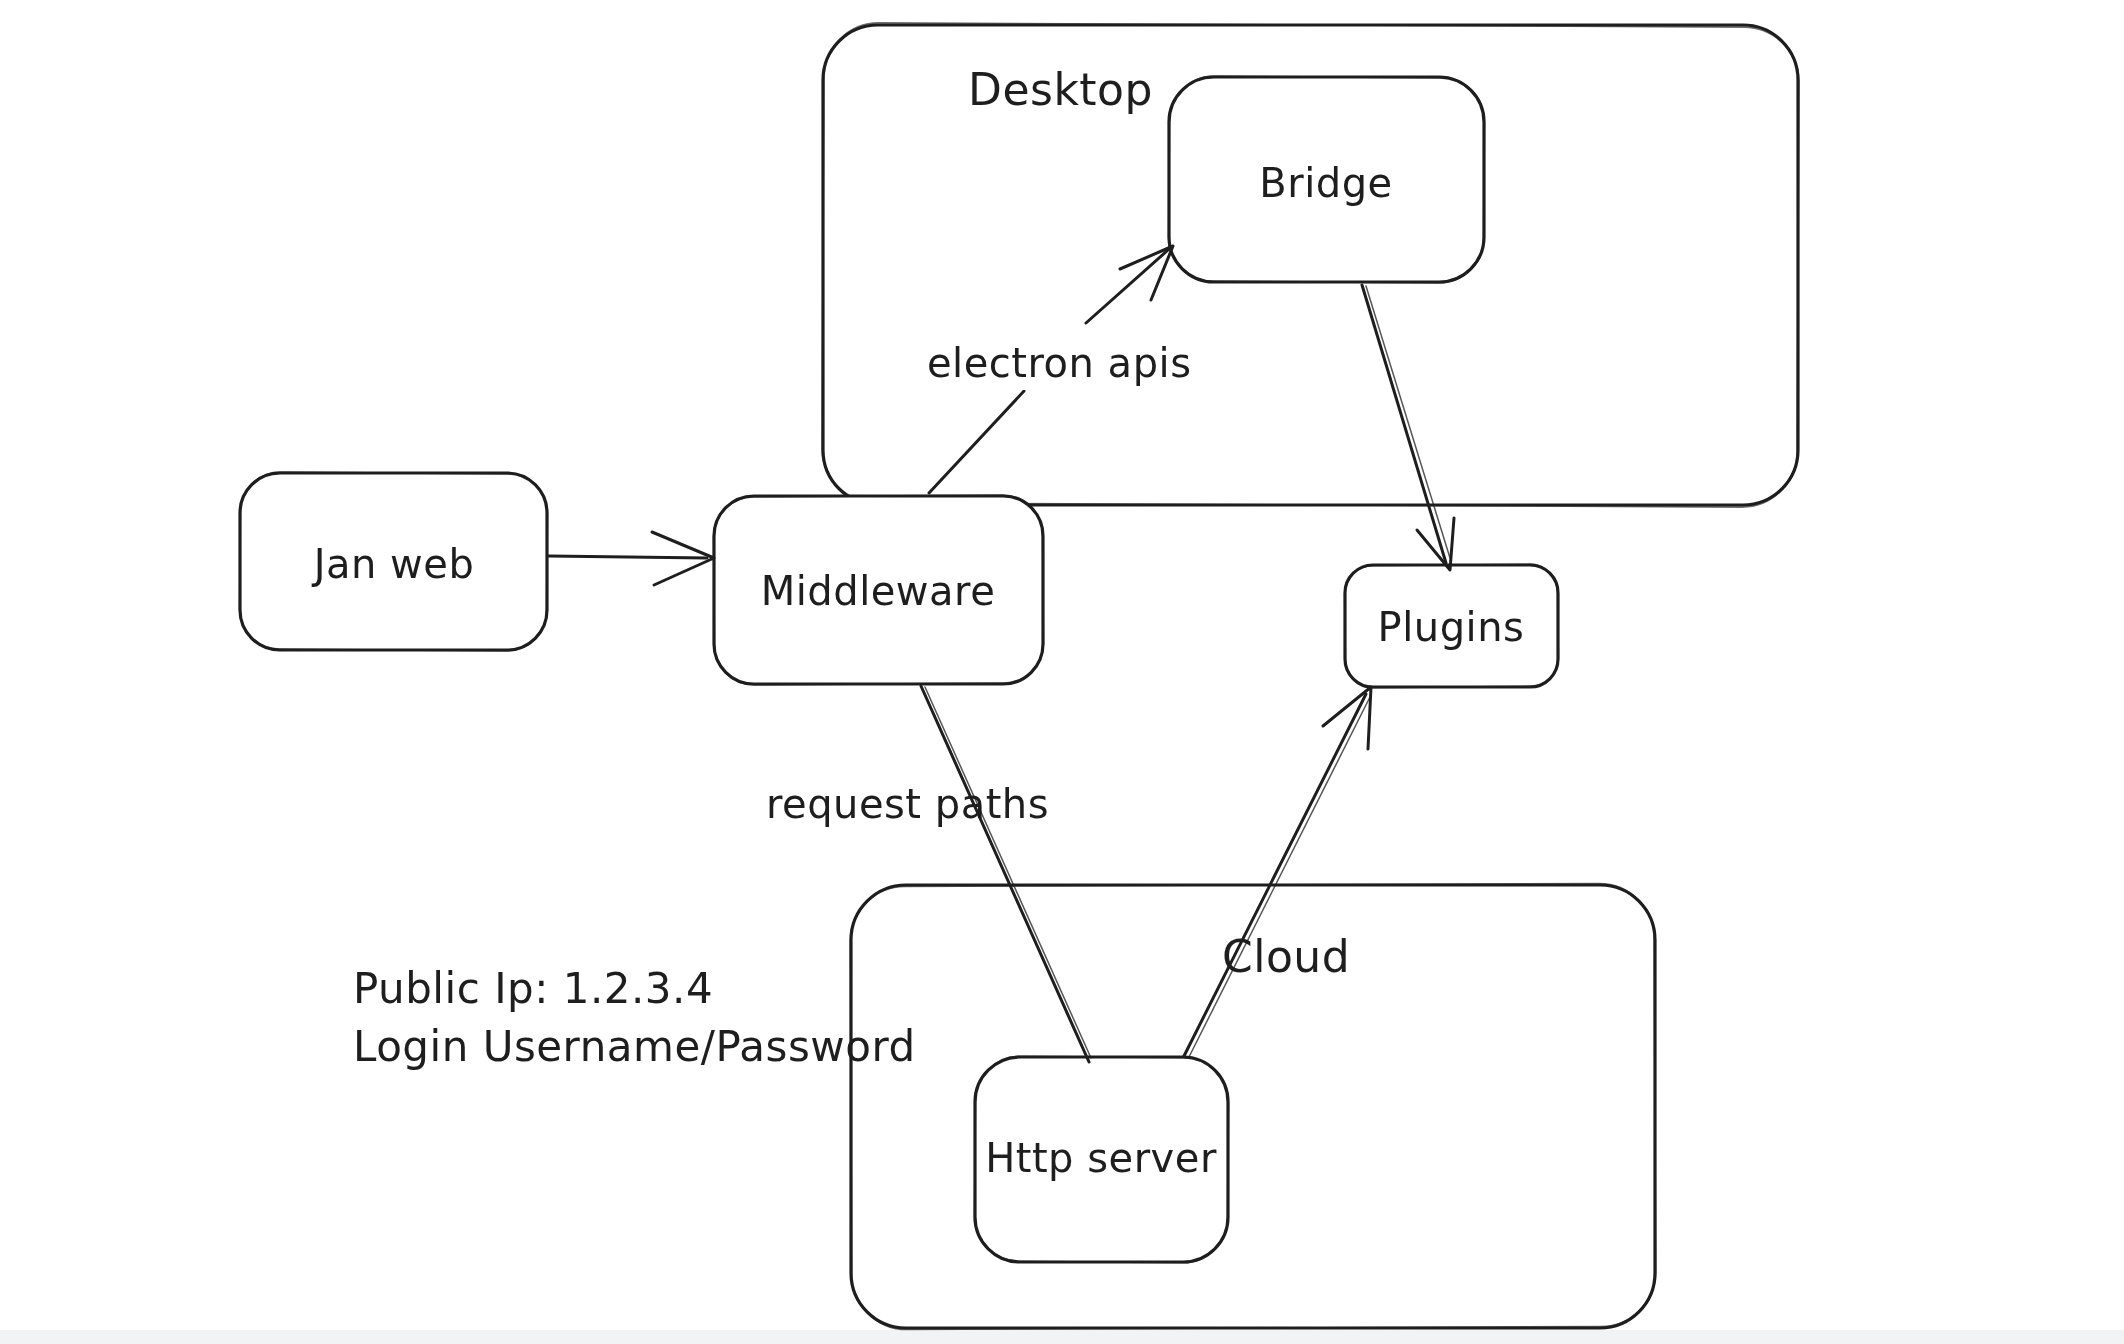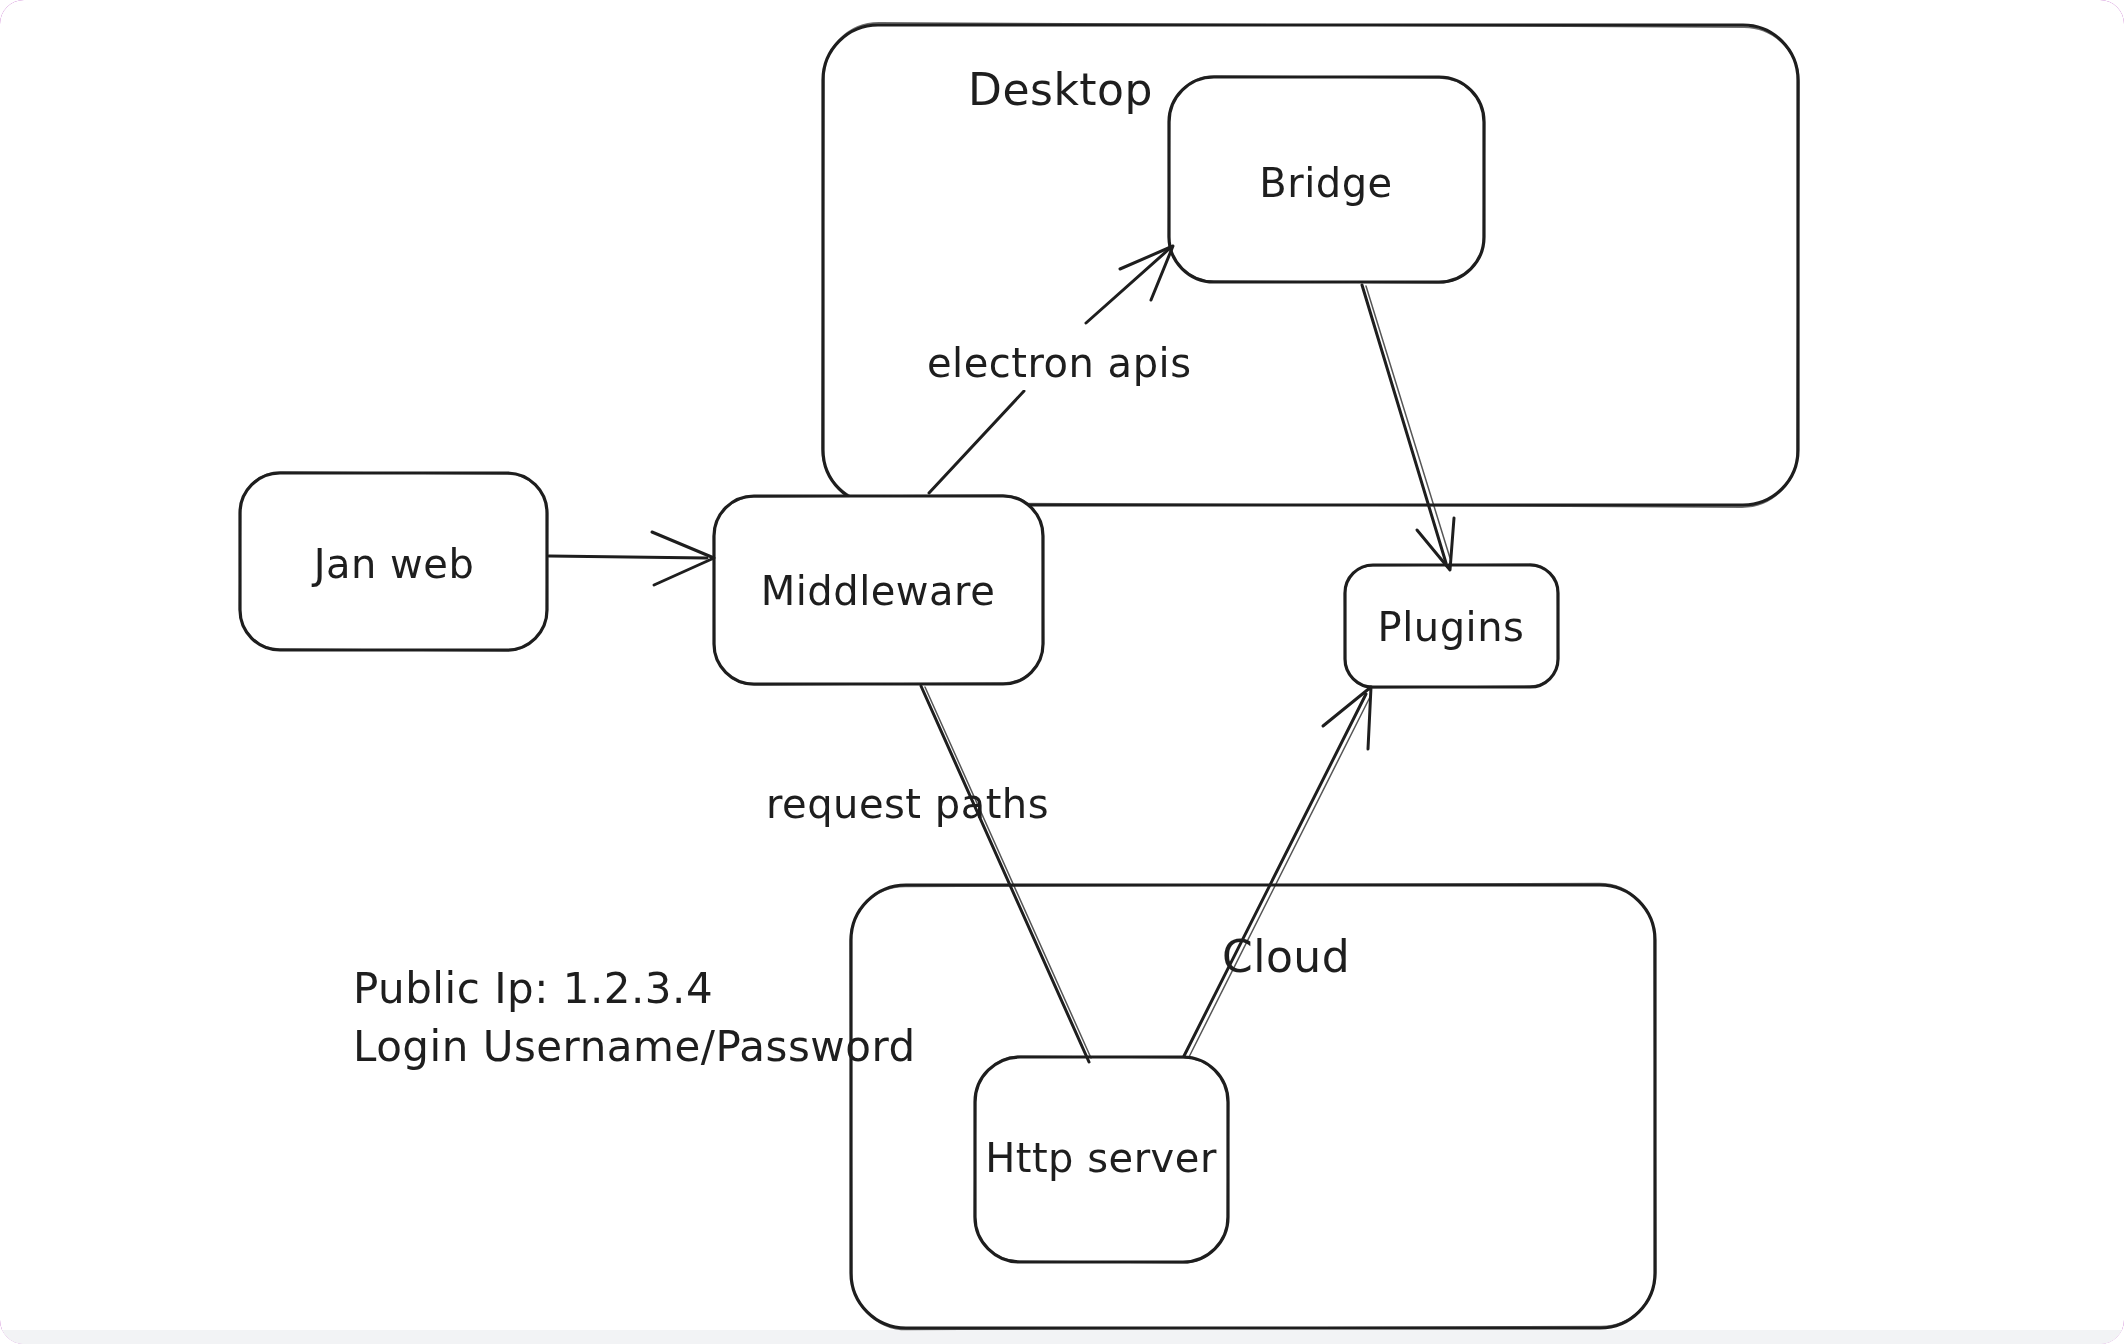--- a/index.html
+++ b/index.html
@@ -3,21 +3,20 @@
 <meta charset="utf-8">
 <style>
   html, body { margin: 0; padding: 0; background: #ffffff; }
   .stage {
     position: relative;
     width: 2124px;
     height: 1344px;
     background: #a21caf;
     overflow: hidden;
     font-family: "DejaVu Sans", "Liberation Sans", sans-serif;
-    border-radius: 24px;
   }
   svg { position: absolute; top: 0; left: 0; }
   text {
     fill: #1e1e1e;
     font-family: "DejaVu Sans", "Liberation Sans", sans-serif;
     letter-spacing: 0.5px;
   }
   .shape { fill: #ffffff; stroke: #1e1e1e; stroke-width: 3.2; }
   .echo  { fill: none;    stroke: #1e1e1e; stroke-width: 1.6; opacity: 0.65; }
   .wire  { fill: none;    stroke: #1e1e1e; stroke-width: 3;   stroke-linecap: round; }

